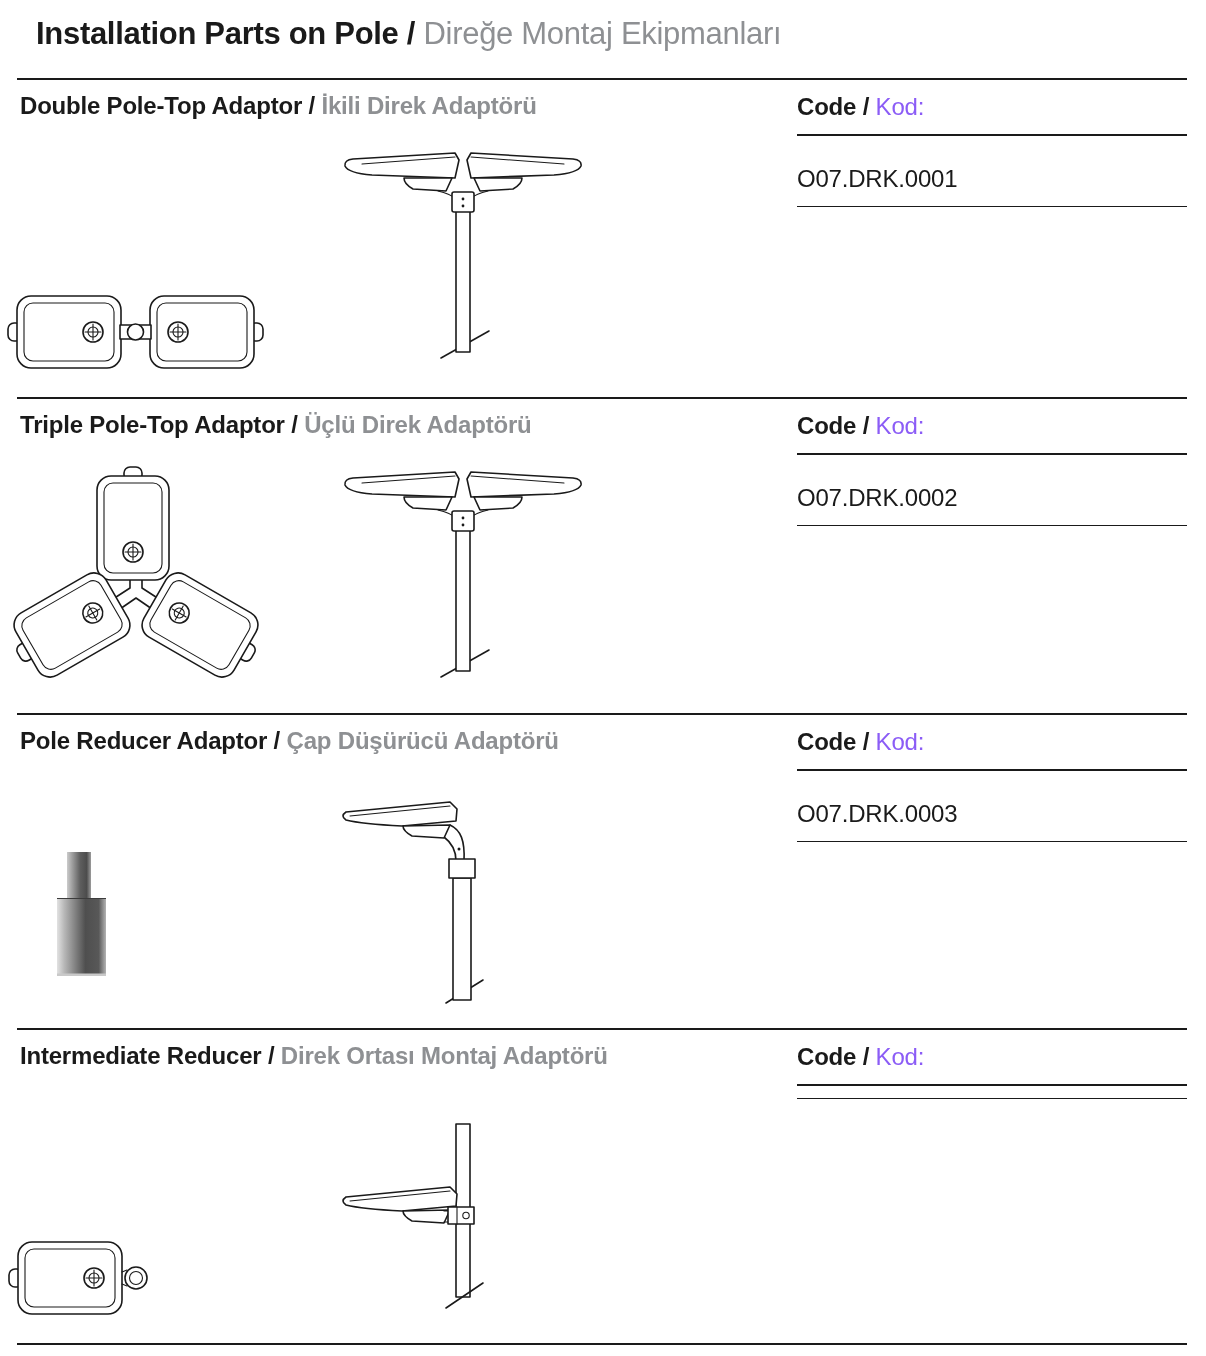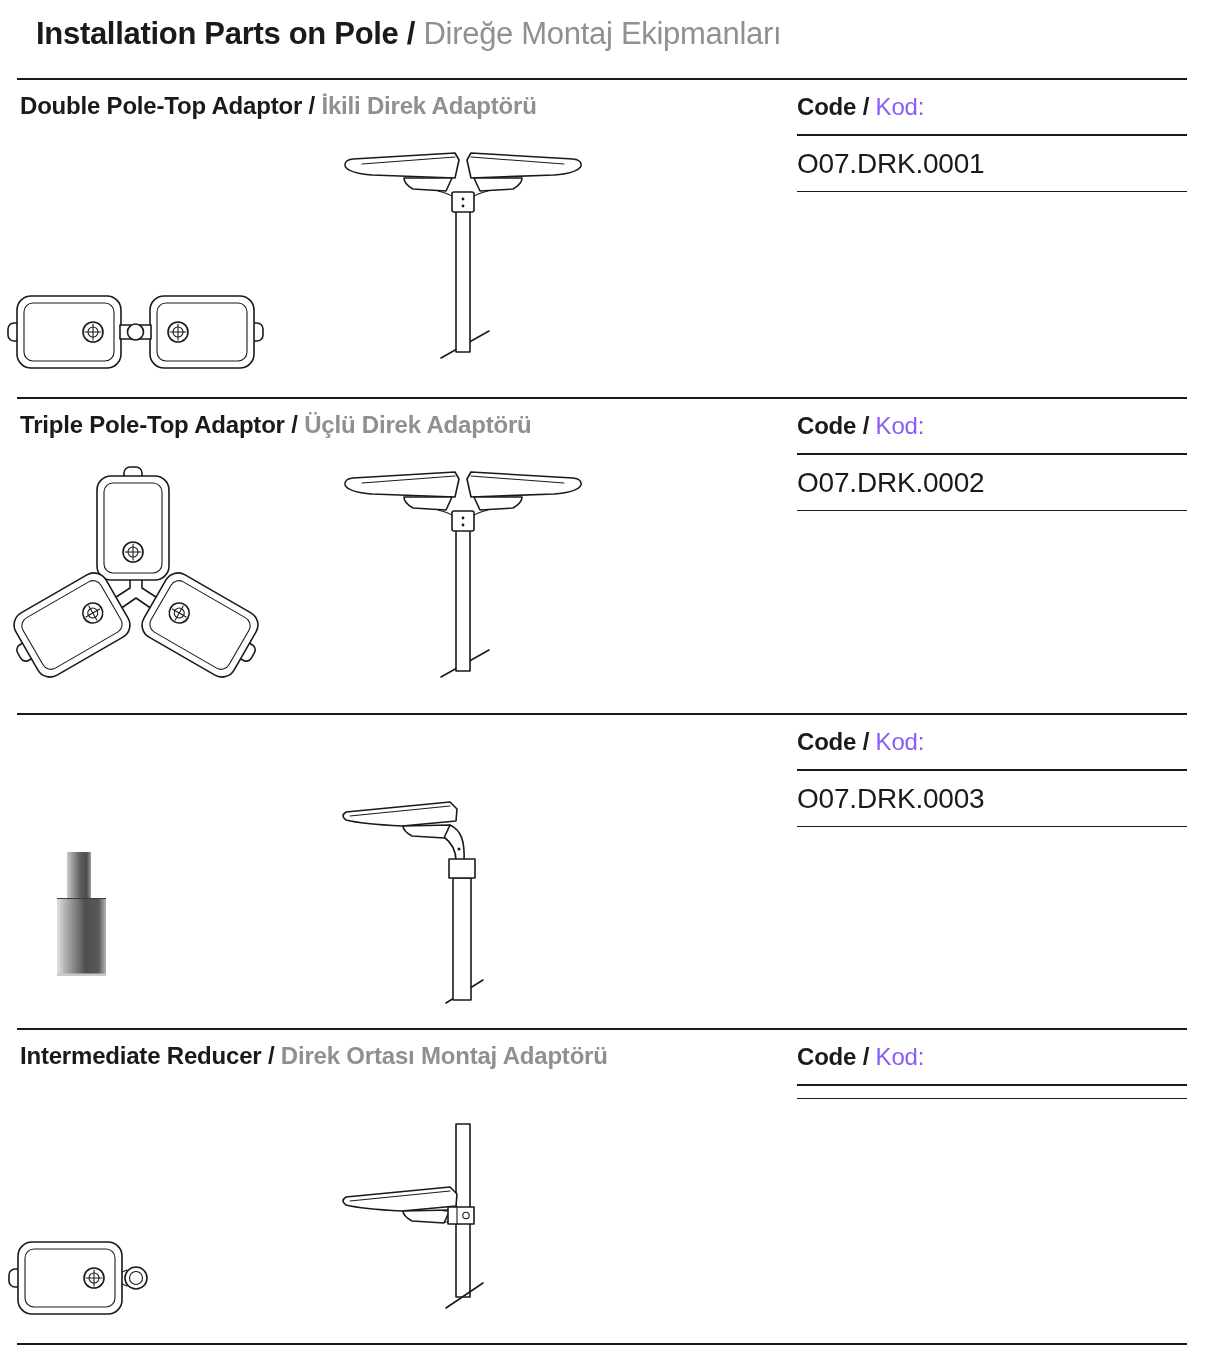--- a/index.html
+++ b/index.html
@@ -29,21 +29,21 @@
     position:absolute; left:20px; top:12px;
     font-size:24px; font-weight:bold; letter-spacing:-0.2px;
     white-space:nowrap;
   }
   .sec-title .tr { color:#8e9093; font-weight:bold; }
 
   .code-col { position:absolute; left:797px; top:12px; width:390px; }
   .code-label { font-size:24px; font-weight:bold; line-height:30px; letter-spacing:-0.2px; }
   .code-label .tr { color:#8b5cf6; font-weight:normal; }
   .code-rule { height:1.5px; background:#1a1a1a; margin-top:12px; }
-  .code-value { font-size:28px; line-height:30px; margin:13px 0 12px 0; letter-spacing:-0.2px; }
+  .code-value { font-size:24px; line-height:30px; margin:28px 0 12px 0; letter-spacing:-0.2px; }
 
   .art { position:absolute; left:0; top:0; }
 
   .ln   { stroke:#1a1a1a; stroke-width:1.6; fill:none; stroke-linejoin:round; stroke-linecap:round; }
   .lnf  { stroke:#1a1a1a; stroke-width:1.6; fill:#ffffff; stroke-linejoin:round; stroke-linecap:round; }
   .thin { stroke:#1a1a1a; stroke-width:1.1; fill:none; stroke-linejoin:round; stroke-linecap:round; }
   .dot  { fill:#1a1a1a; stroke:none; }
 
   .defs-holder { position:absolute; width:0; height:0; overflow:hidden; }
 </style>
@@ -139,20 +139,21 @@
       <path d="M130,178 L142,178 L142,189 L159,200 L152,210 L136,199 L120,210 L113,200 L130,189 Z" class="lnf"></path>
       <use href="#plate" transform="translate(133,129) rotate(90)"></use>
       <use href="#plate" transform="translate(72,226) rotate(-30)"></use>
       <use href="#plate" transform="translate(200,226) rotate(-150)"></use>
       <use href="#pole-top-double"></use>
     </svg>
   </section>
   <div class="divider"></div>
 
   <section class="sec-3">
+    <div class="sec-title"><span>Pole Reducer Adaptor /</span> <span class="tr">Çap Düşürücü Adaptörü</span></div>
     <div class="code-col">
       <div class="code-label"><span>Code /</span> <span class="tr">Kod:</span></div>
       <div class="code-rule"></div>
       <div class="code-value">O07.DRK.0003</div>
       <div class="code-rule"></div>
     </div>
     <svg class="art" width="780" height="313" viewBox="0 0 780 313">
 
       <rect x="67" y="137" width="24" height="46" fill="url(#gradTube)"></rect>
       <rect x="57" y="183" width="49" height="78" fill="url(#gradBase)"></rect>

